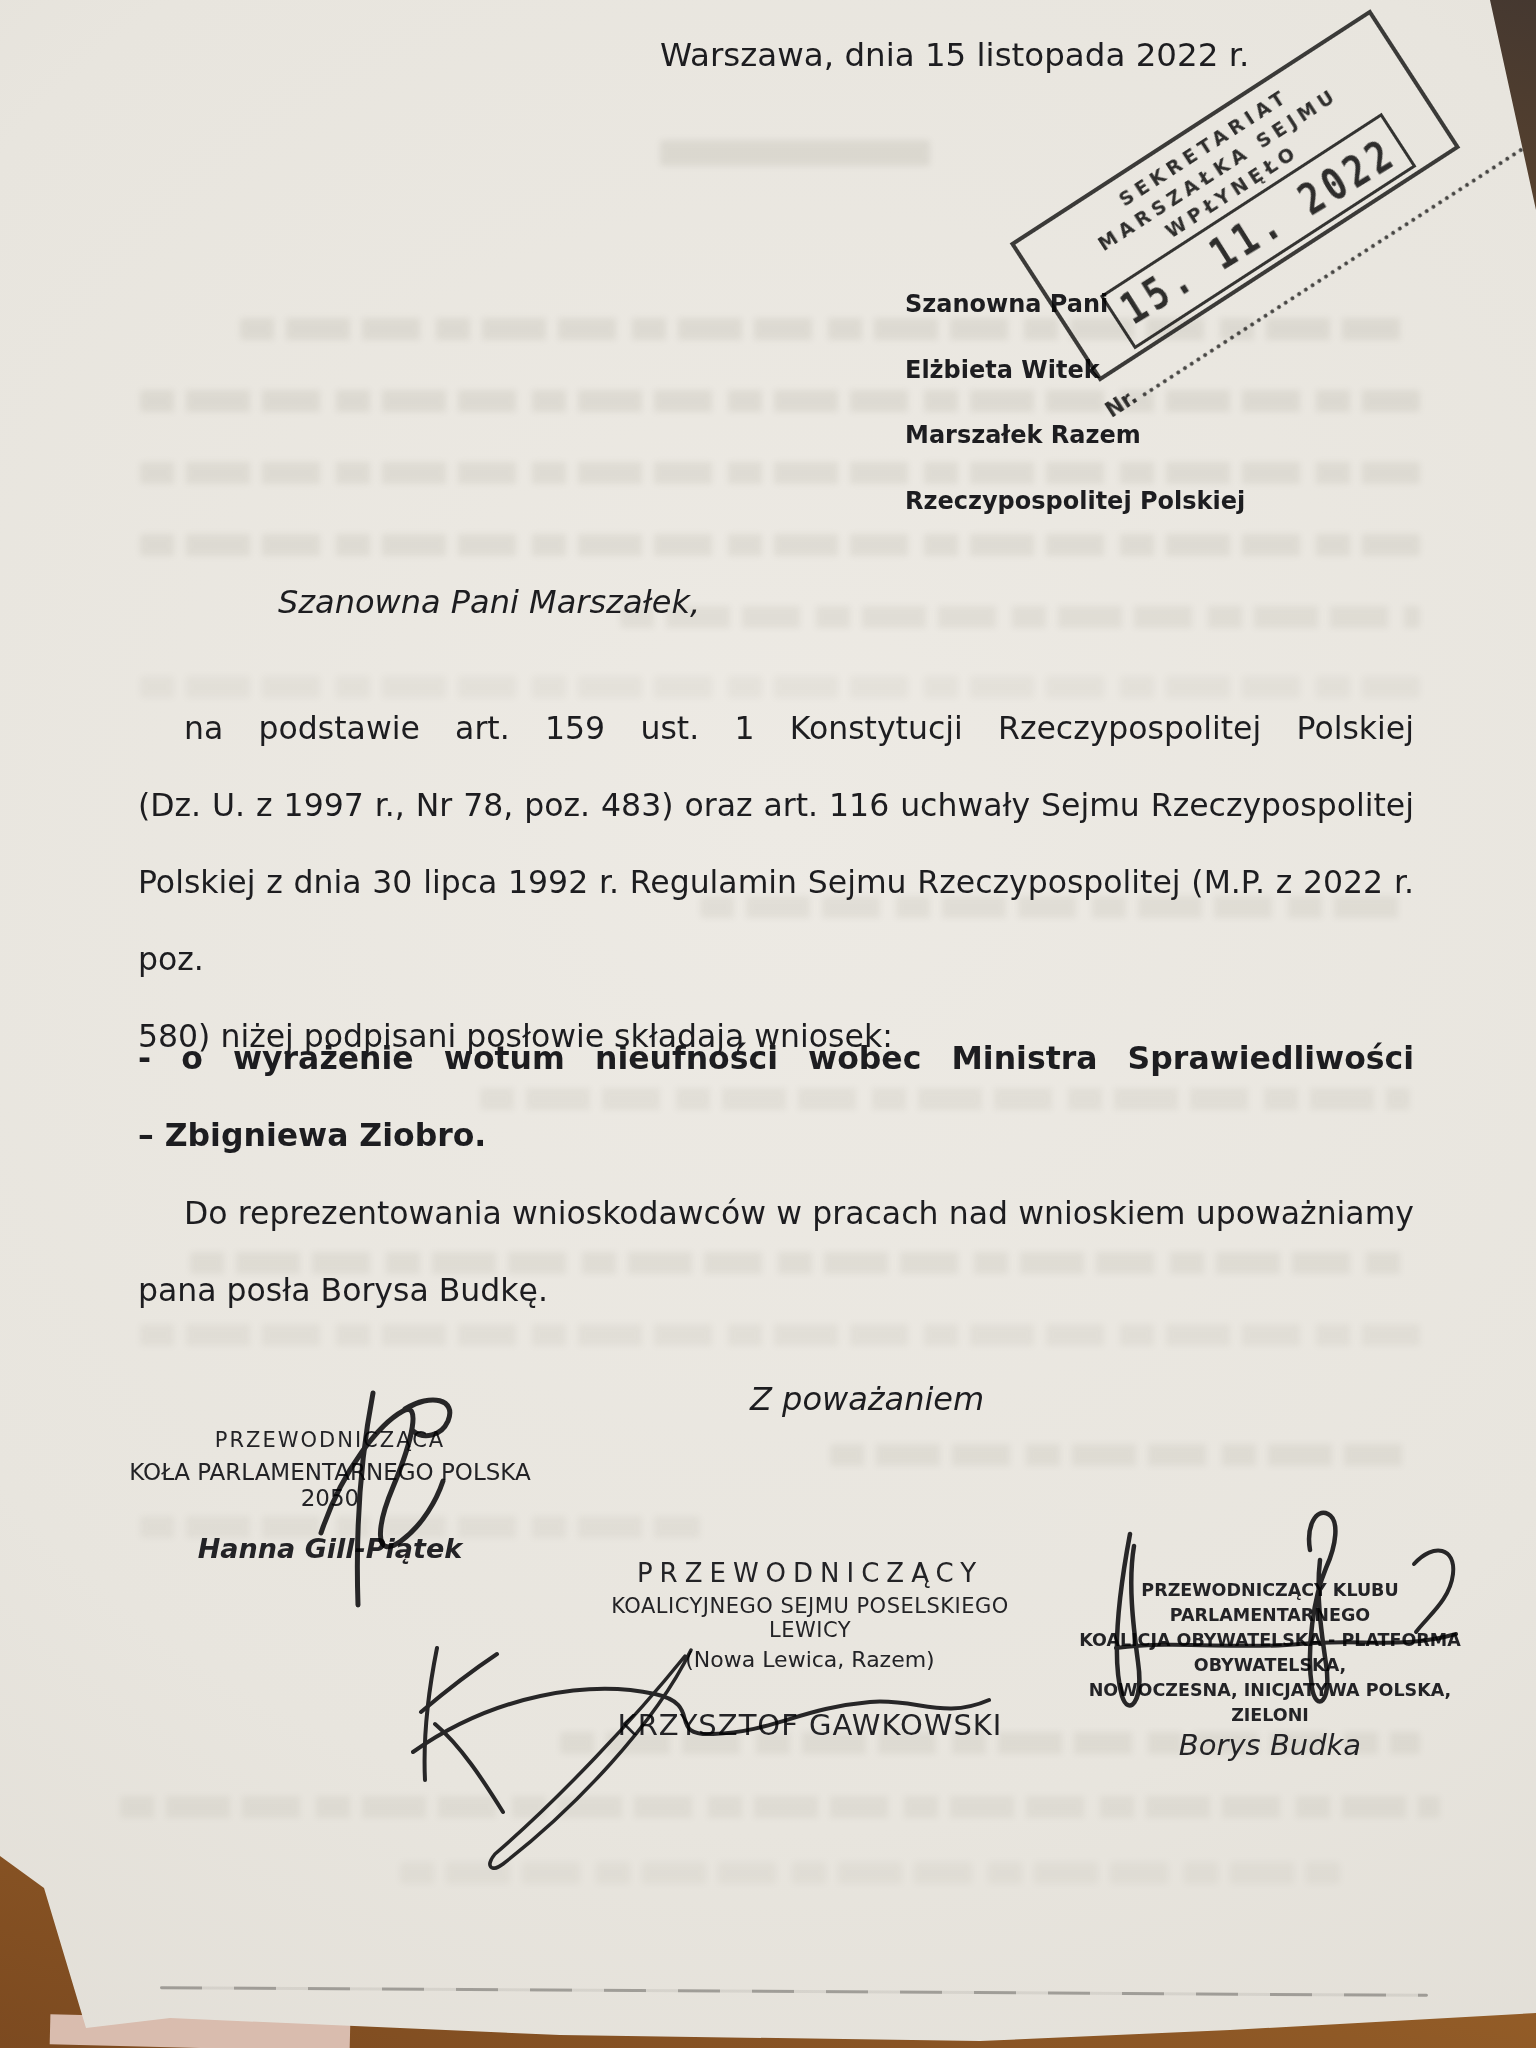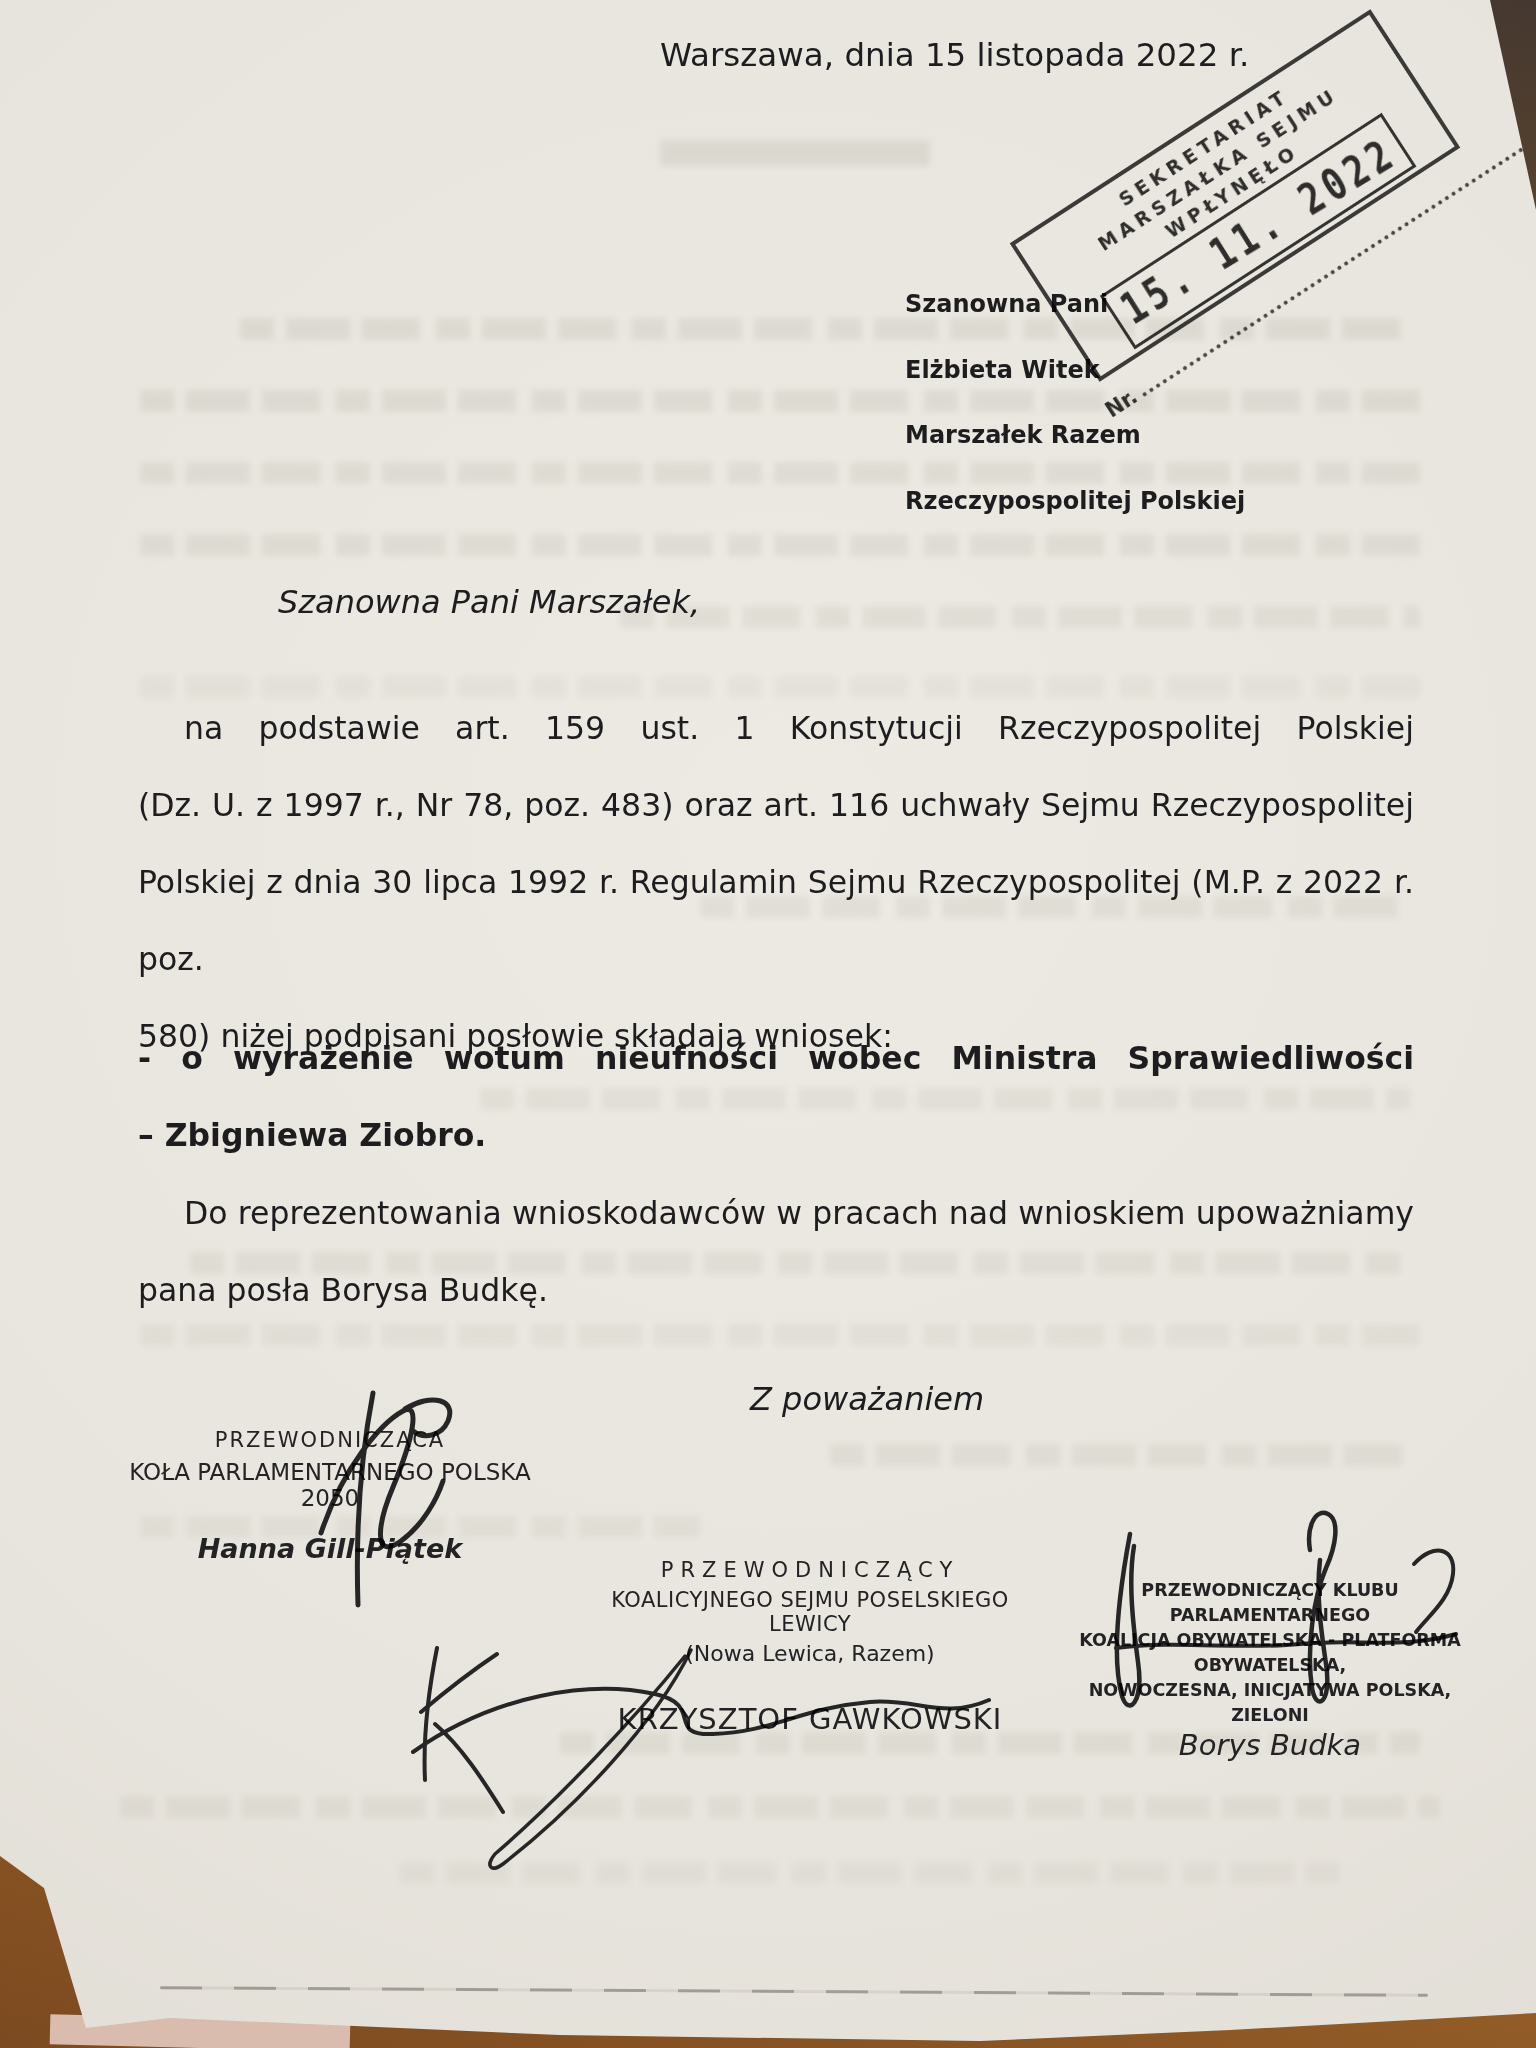--- a/index.html
+++ b/index.html
@@ -38,21 +38,21 @@
   .para1{top:690px;}
   .para-motion{top:1020px;font-weight:bold;}
   .para2{top:1175px;}
   .closing{left:750px;top:1380px;font-size:32px;font-style:italic;}
   .sigblock{position:absolute;text-align:center;color:#232326;}
   .sig-left{left:105px;top:1428px;width:450px;}
   .sig-left .t1{font-size:21px;letter-spacing:2px;}
   .sig-left .t2{font-size:23px;margin-top:7px;}
   .sig-left .name{font-size:27px;font-weight:bold;font-style:italic;margin-top:22px;}
   .sig-center{left:595px;top:1558px;width:430px;}
-  .sig-center .t1{font-size:21px;letter-spacing:7px;}
+  .sig-center .t1{font-size:26px;letter-spacing:7px;}
   .sig-center .t2{font-size:21px;margin-top:6px;letter-spacing:.5px;}
   .sig-center .t3{font-size:22px;margin-top:5px;}
   .sig-center .name{font-size:29px;margin-top:36px;letter-spacing:1px;}
   .sig-right{left:1055px;top:1578px;width:430px;}
   .sig-right .t{font-size:17.5px;font-weight:bold;line-height:25px;}
   .sig-right .name{font-size:29px;font-style:italic;}
   .stamp{
     position:absolute;left:1020px;top:113px;width:430px;height:165px;
     transform:rotate(-33deg);
     border:4px solid rgba(30,30,30,.85);

